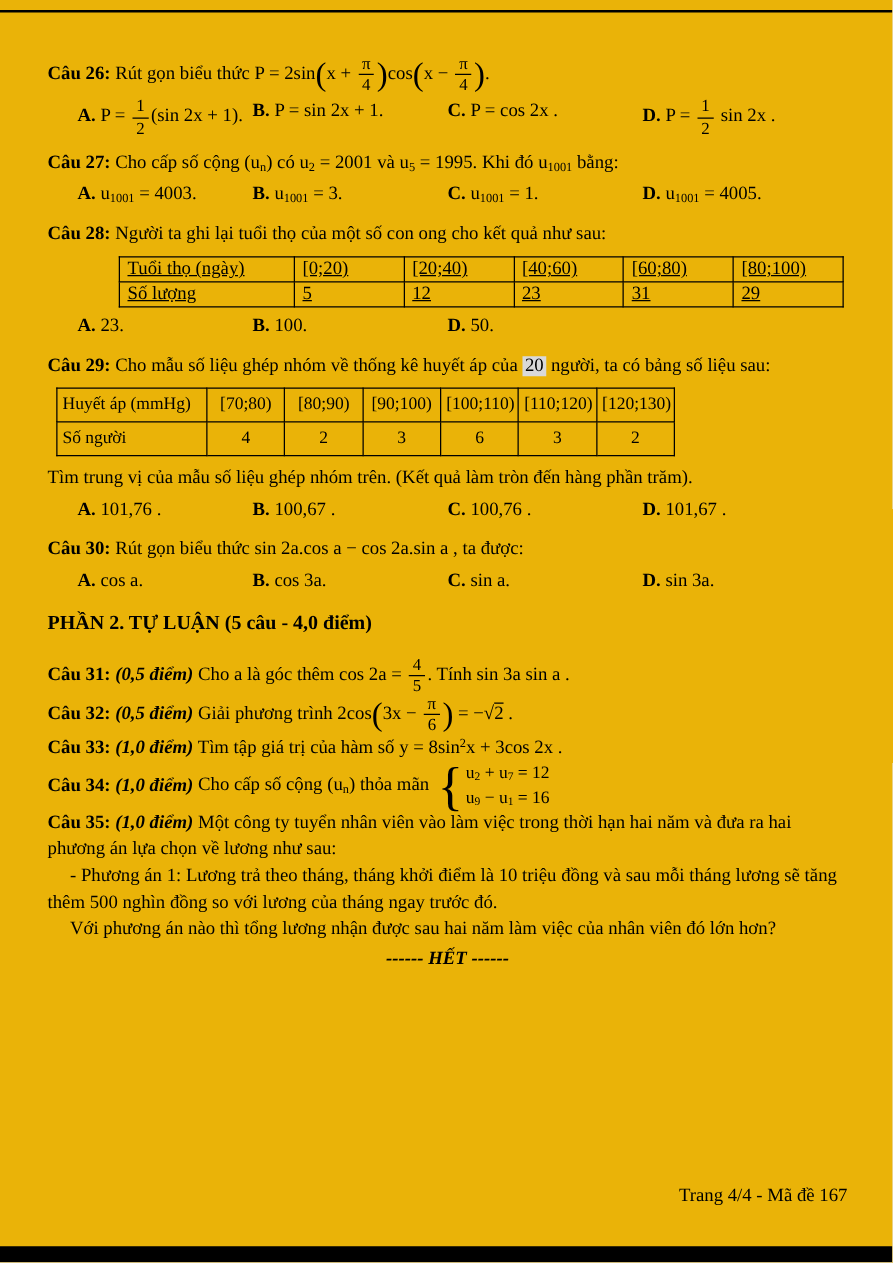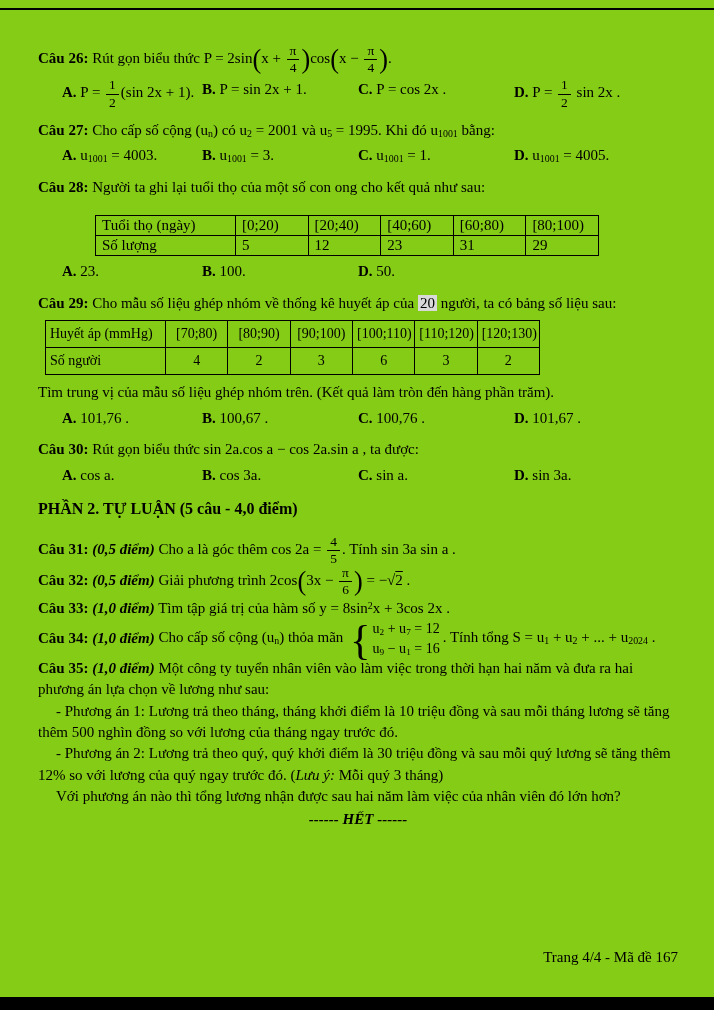--- a/index.html
+++ b/index.html
@@ -1,18 +1,18 @@
 <!DOCTYPE html>
 <html><head>
 <meta charset="utf-8">
 <style>
   * { margin:0; padding:0; box-sizing:border-box; }
   html,body { background:#e8e8e8; }
   body { font-family:"Liberation Serif","DejaVu Serif",serif; font-size:15px; color:#000; }
-  .page { position:relative; width:714px; height:1010px; background:#84cc16; margin:0 auto; overflow:hidden;padding-left:20px; }
+  .page { position:relative; width:714px; height:1010px; background:#eab308; margin:0 auto; overflow:hidden;padding-left:20px; }
   .top-rule { position:absolute; top:8px; left:0; width:100%; height:2px; background:#000; }
   .bottom-bar { position:absolute; bottom:0; left:0; width:100%; height:13px; background:#000; }
   .content { position:absolute; top:44px; left:38px; width:640px; }
 
   p.qline { line-height:1.5; margin:0; }
   .qlabel { font-weight:bold; }
   .pts { font-weight:bold; font-style:italic; }
 
   .opts { display:grid; grid-template-columns:140px 156px 156px 1fr; padding-left:24px; margin:3px 0 9px; line-height:1.5; }
   .opt { white-space:nowrap; }
@@ -27,21 +27,21 @@
   .system { display:inline-flex; align-items:center; vertical-align:middle; margin:0 3px; }
   .sysbrace { font-size:285%; font-weight:300; line-height:0; vertical-align:middle; margin-right:2px; position:relative; top:1px; }
   .eqs { display:inline-flex; flex-direction:column; row-gap:2px; font-size:14px; line-height:1.3; }
 
   sub { font-size:66%; vertical-align:-0.25em; line-height:0; }
   sup { font-size:66%; vertical-align:0.45em; line-height:0; }
   .hl { background:#d9d9d9; padding:0 2px; }
 
   table { border-collapse:collapse; }
   td { border:1px solid #000; padding:1px 6px; font-size:15px; }
-  .t28 { width:504px; table-layout:fixed; margin:17px 0 4px 57px; }
+  .t28 { width:580px; table-layout:fixed; margin:7px 0 4px 57px;text-decoration:underline; }
   .t28 td:first-child { width:140px; }
   .t29 { width:495px; table-layout:fixed; margin:6px 0 6px 7px; }
   .t29 td { padding:5px 4px; text-align:center; font-size:14px; }
   .t29 td:first-child { width:120px; text-align:left; font-size:14px; }
   .prompt { margin:1px 0 0 6px; }
 
   .part2 { font-weight:bold; font-size:16px; margin:12px 0 14px; line-height:1.4; }
   .tl { margin:0 0 19px; line-height:1.5; }
 
   .q35p { line-height:1.42; margin:0; }
@@ -204,31 +204,30 @@
     <p class="qline tl">
       <b class="qlabel">Câu 34:</b>
       <b class="pts">(1,0 điểm)</b>
       <span>Cho cấp số cộng (u<sub>n</sub>) thỏa mãn</span>
       <span class="system">
           <span class="sysbrace">{</span>
           <span class="eqs">
             <span>u<sub>2</sub> + u<sub>7</sub> = 12</span>
             <span>u<sub>9</sub> − u<sub>1</sub> = 16</span>
           </span>
-        </span><span>. Tính tổng S = u<sub>1</sub> + u<sub>2</sub> + ... + u<sub>2024</sub> .</span>
+        </span>
     </p>
 
     <div class="q35">
       <p class="q35p">
         <b class="qlabel">Câu 35:</b>
         <b class="pts">(1,0 điểm)</b>
         <span>Một công ty tuyển nhân viên vào làm việc trong thời hạn hai năm và đưa ra hai phương án lựa chọn về lương như sau:</span>
       </p>
       <p class="q35p indent">- Phương án 1: Lương trả theo tháng, tháng khởi điểm là 10 triệu đồng và sau mỗi tháng lương sẽ tăng thêm 500 nghìn đồng so với lương của tháng ngay trước đó.</p>
-      <p class="q35p indent">- Phương án 2: Lương trả theo quý, quý khởi điểm là 30 triệu đồng và sau mỗi quý lương sẽ tăng thêm 12% so với lương của quý ngay trước đó. (<i>Lưu ý:</i> Mỗi quý 3 tháng)</p>
       <p class="q35p indent">Với phương án nào thì tổng lương nhận được sau hai năm làm việc của nhân viên đó lớn hơn?</p>
       <p class="het">------ HẾT ------</p>
     </div>
 
   </div>
 
   <div class="footer">Trang 4/4 - Mã đề 167</div>
   <div class="bottom-bar"></div>
 </div>
 

